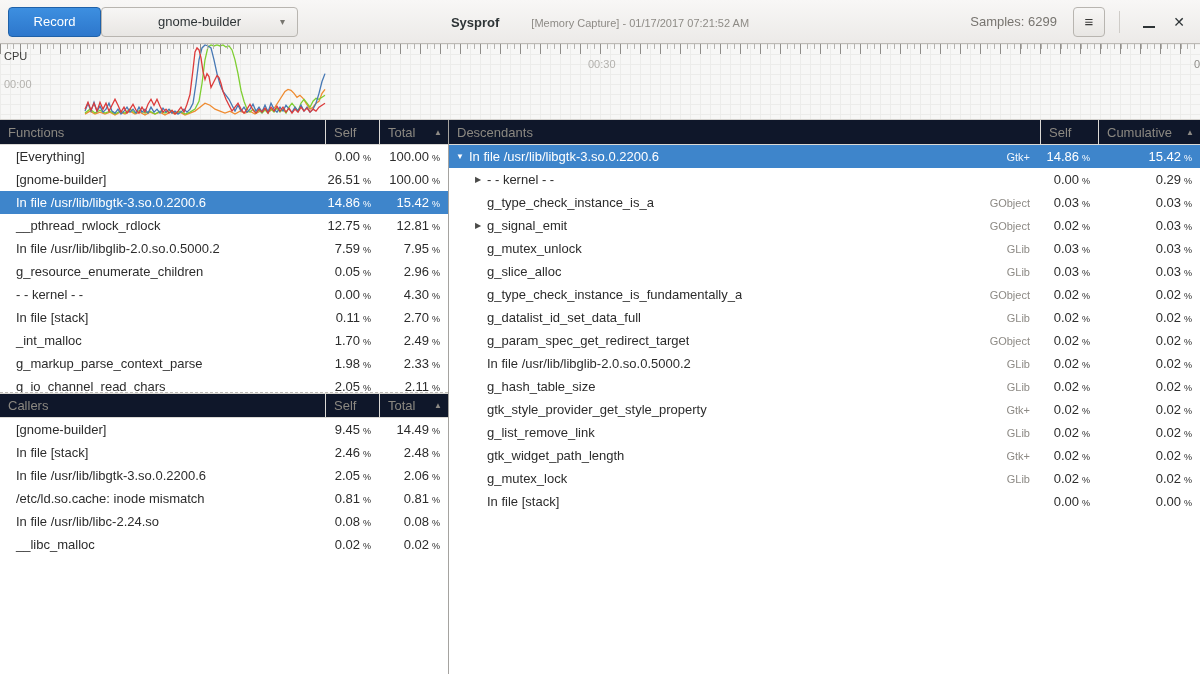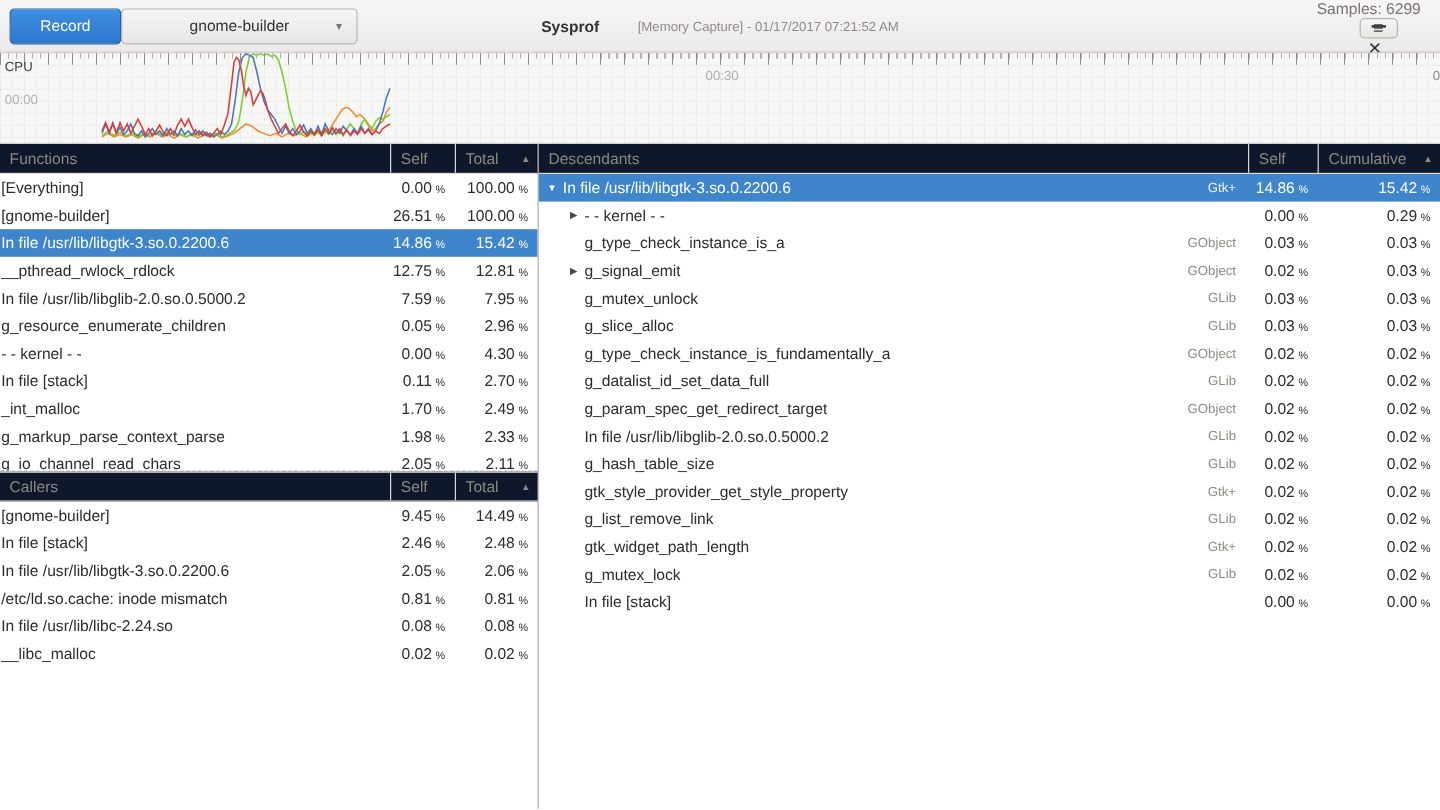--- a/index.html
+++ b/index.html
@@ -20,21 +20,21 @@
     border-radius:4px; color:#2e3436; font-size:13px; position:relative;
     font-family:"Liberation Sans", sans-serif; }
   .process-btn .caret { position:absolute; right:12px; top:8px;
     color:#77756f; font-size:10px; }
   .title-box { position:absolute; left:0; right:0; top:0; height:44px;
     display:flex; flex-direction:row; align-items:center;
     justify-content:center; pointer-events:none;gap:32px; }
   .title { font-size:13px; font-weight:bold; color:#2e3436; }
   .subtitle { font-size:11px; color:#8e8b86; margin-top:2px; }
   .titlebar-right { margin-left:auto; display:flex; align-items:center;
-    height:44px;flex-direction:column; }
+    height:44px; }
   .samples { color:#77746f; font-size:13px; margin-right:16px; }
   .menu-btn { width:32px; height:30px; border:1px solid #b8b5b0;
     border-radius:4px; background:linear-gradient(#f7f6f5,#e8e6e3);
     color:#3a3a38; font-size:15px; line-height:1; }
   .tb-sep { width:1px; height:22px; background:#cfccc8; margin:0 14px; }
   .win-btn { width:30px; height:30px; background:transparent; border:none;
     color:#2e3436; position:relative; }
   .win-btn.close { font-size:14px; margin-right:6px; }
   .min-glyph { position:absolute; left:9px; bottom:9px; width:12px;
     height:0; border-bottom:2px solid #2e3436; }
@@ -71,21 +71,21 @@
   .sort-arrow { font-size:8px; color:#8d8a85; margin-left:auto;
     padding-right:6px; }
   .thead.callers { border-top:1px solid #dbd9d5; }
 
   .tbody.functions { height:248px; overflow:hidden;
     border-bottom:1px dashed #bdbbb6; }
 
   .trow { display:flex; align-items:center; height:23px; font-size:13px;
     color:#2c2c2c; white-space:nowrap; }
   .trow.selected { background:#3e85cb; color:#fff; }
-  .cell-name { flex:0 1 auto; padding-left:1px; overflow:hidden; }
+  .cell-name { flex:0 1 auto; padding-left:16px; overflow:hidden; }
   .cell-pct { text-align:right; flex:none; padding-right:8px; }
   .w-self { width:54px; } .w-total { width:69px; }
   .w-dself { width:58px; } .w-dcum { width:102px; }
   .spacer { flex:1; }
   .pctsign { font-size:9px; margin-left:3px; }
 
   .expander { flex:none; width:14px; text-align:center; font-size:8px;
     color:#4a4a48; }
   .expander.lvl0 { margin-left:4px; }
   .expander.lvl1 { margin-left:22px; }

